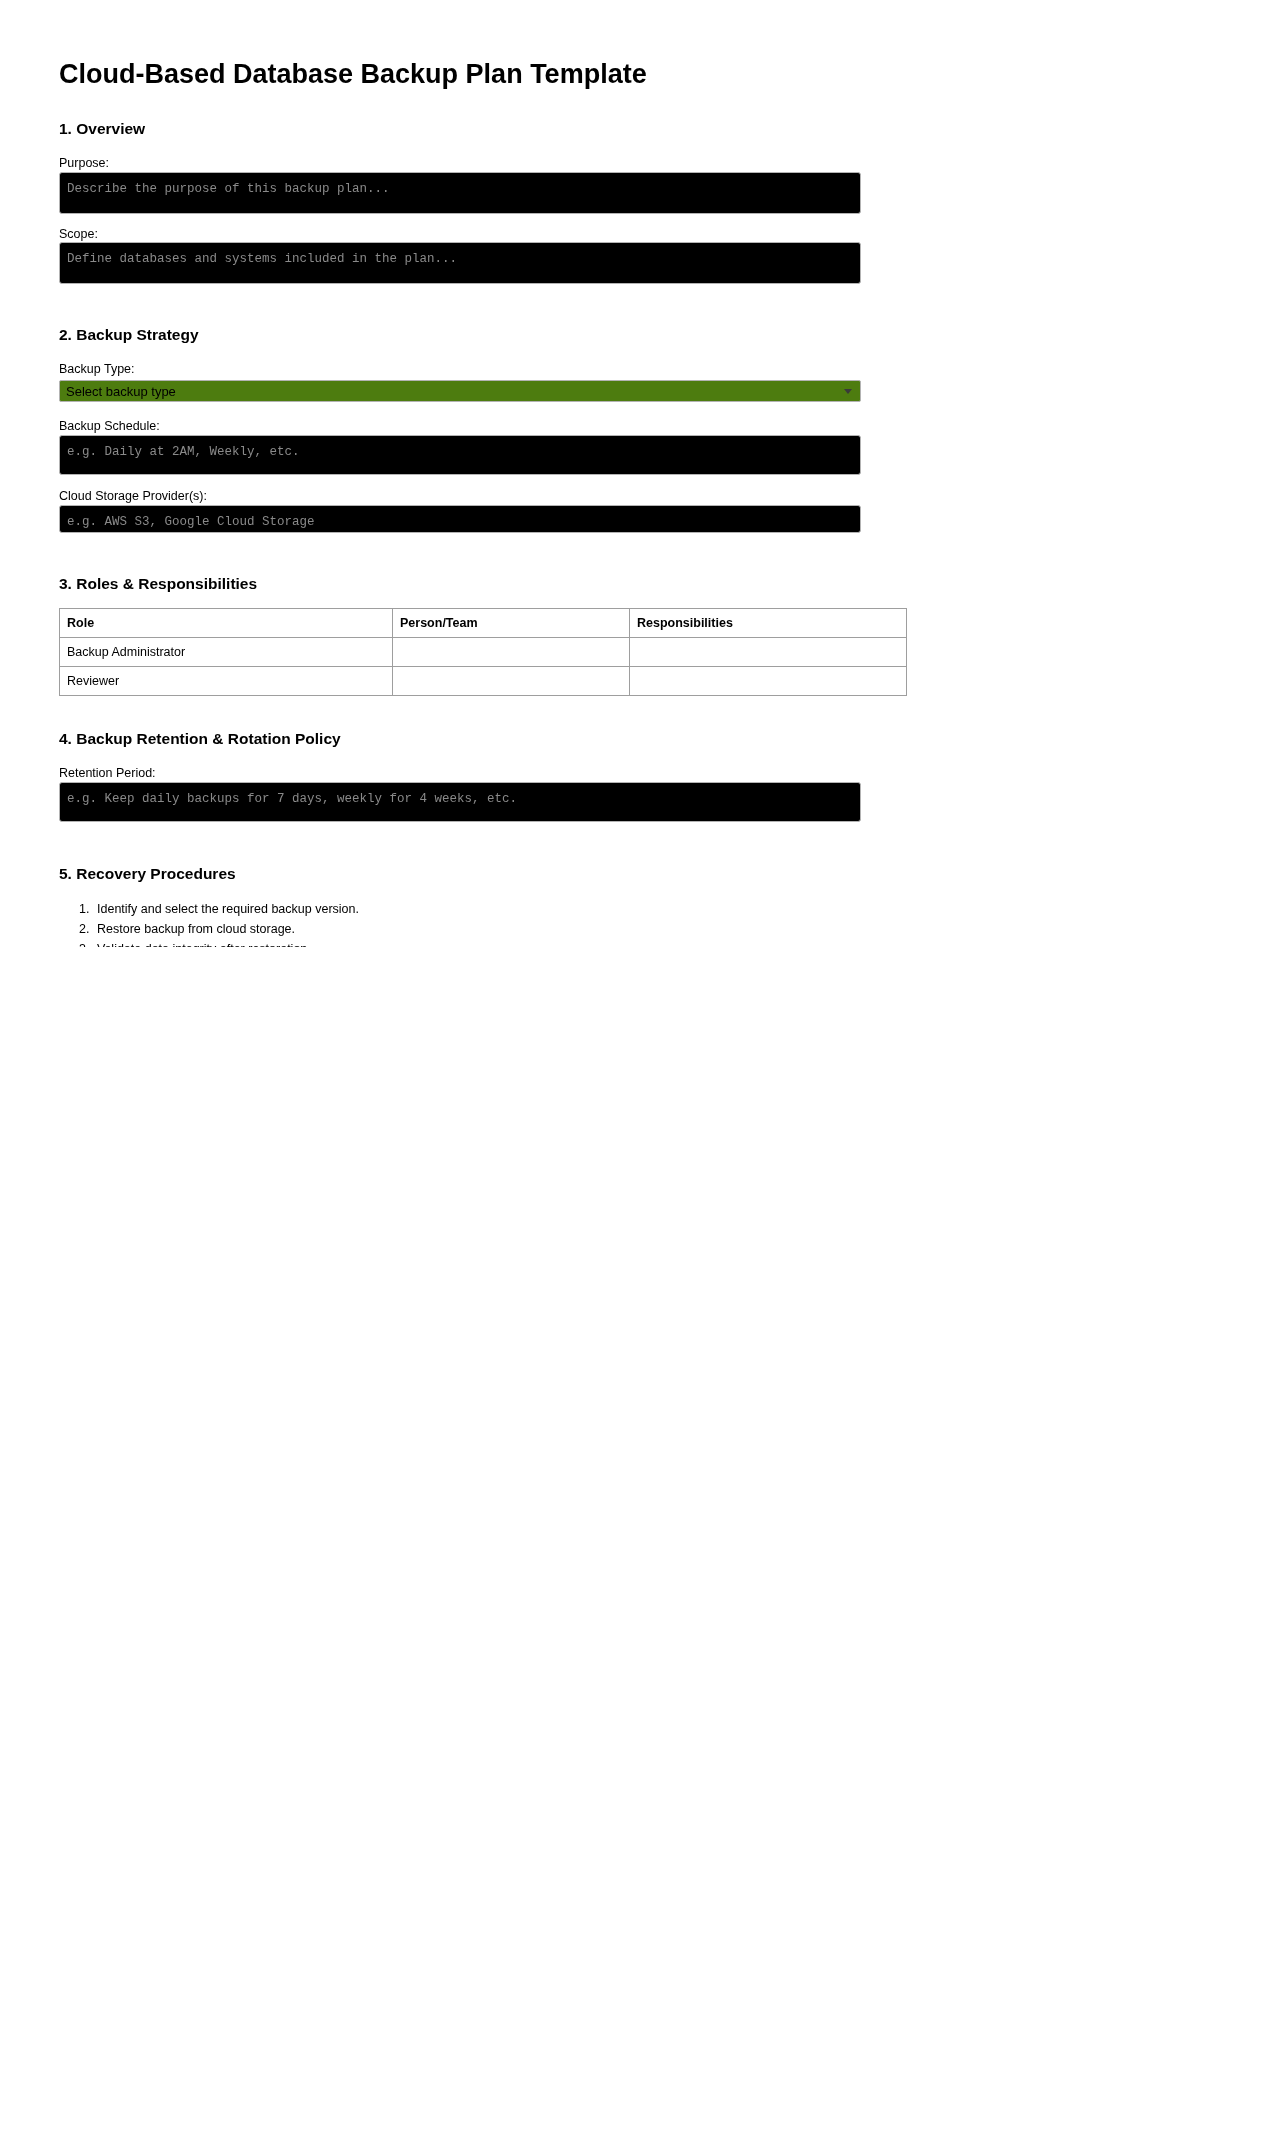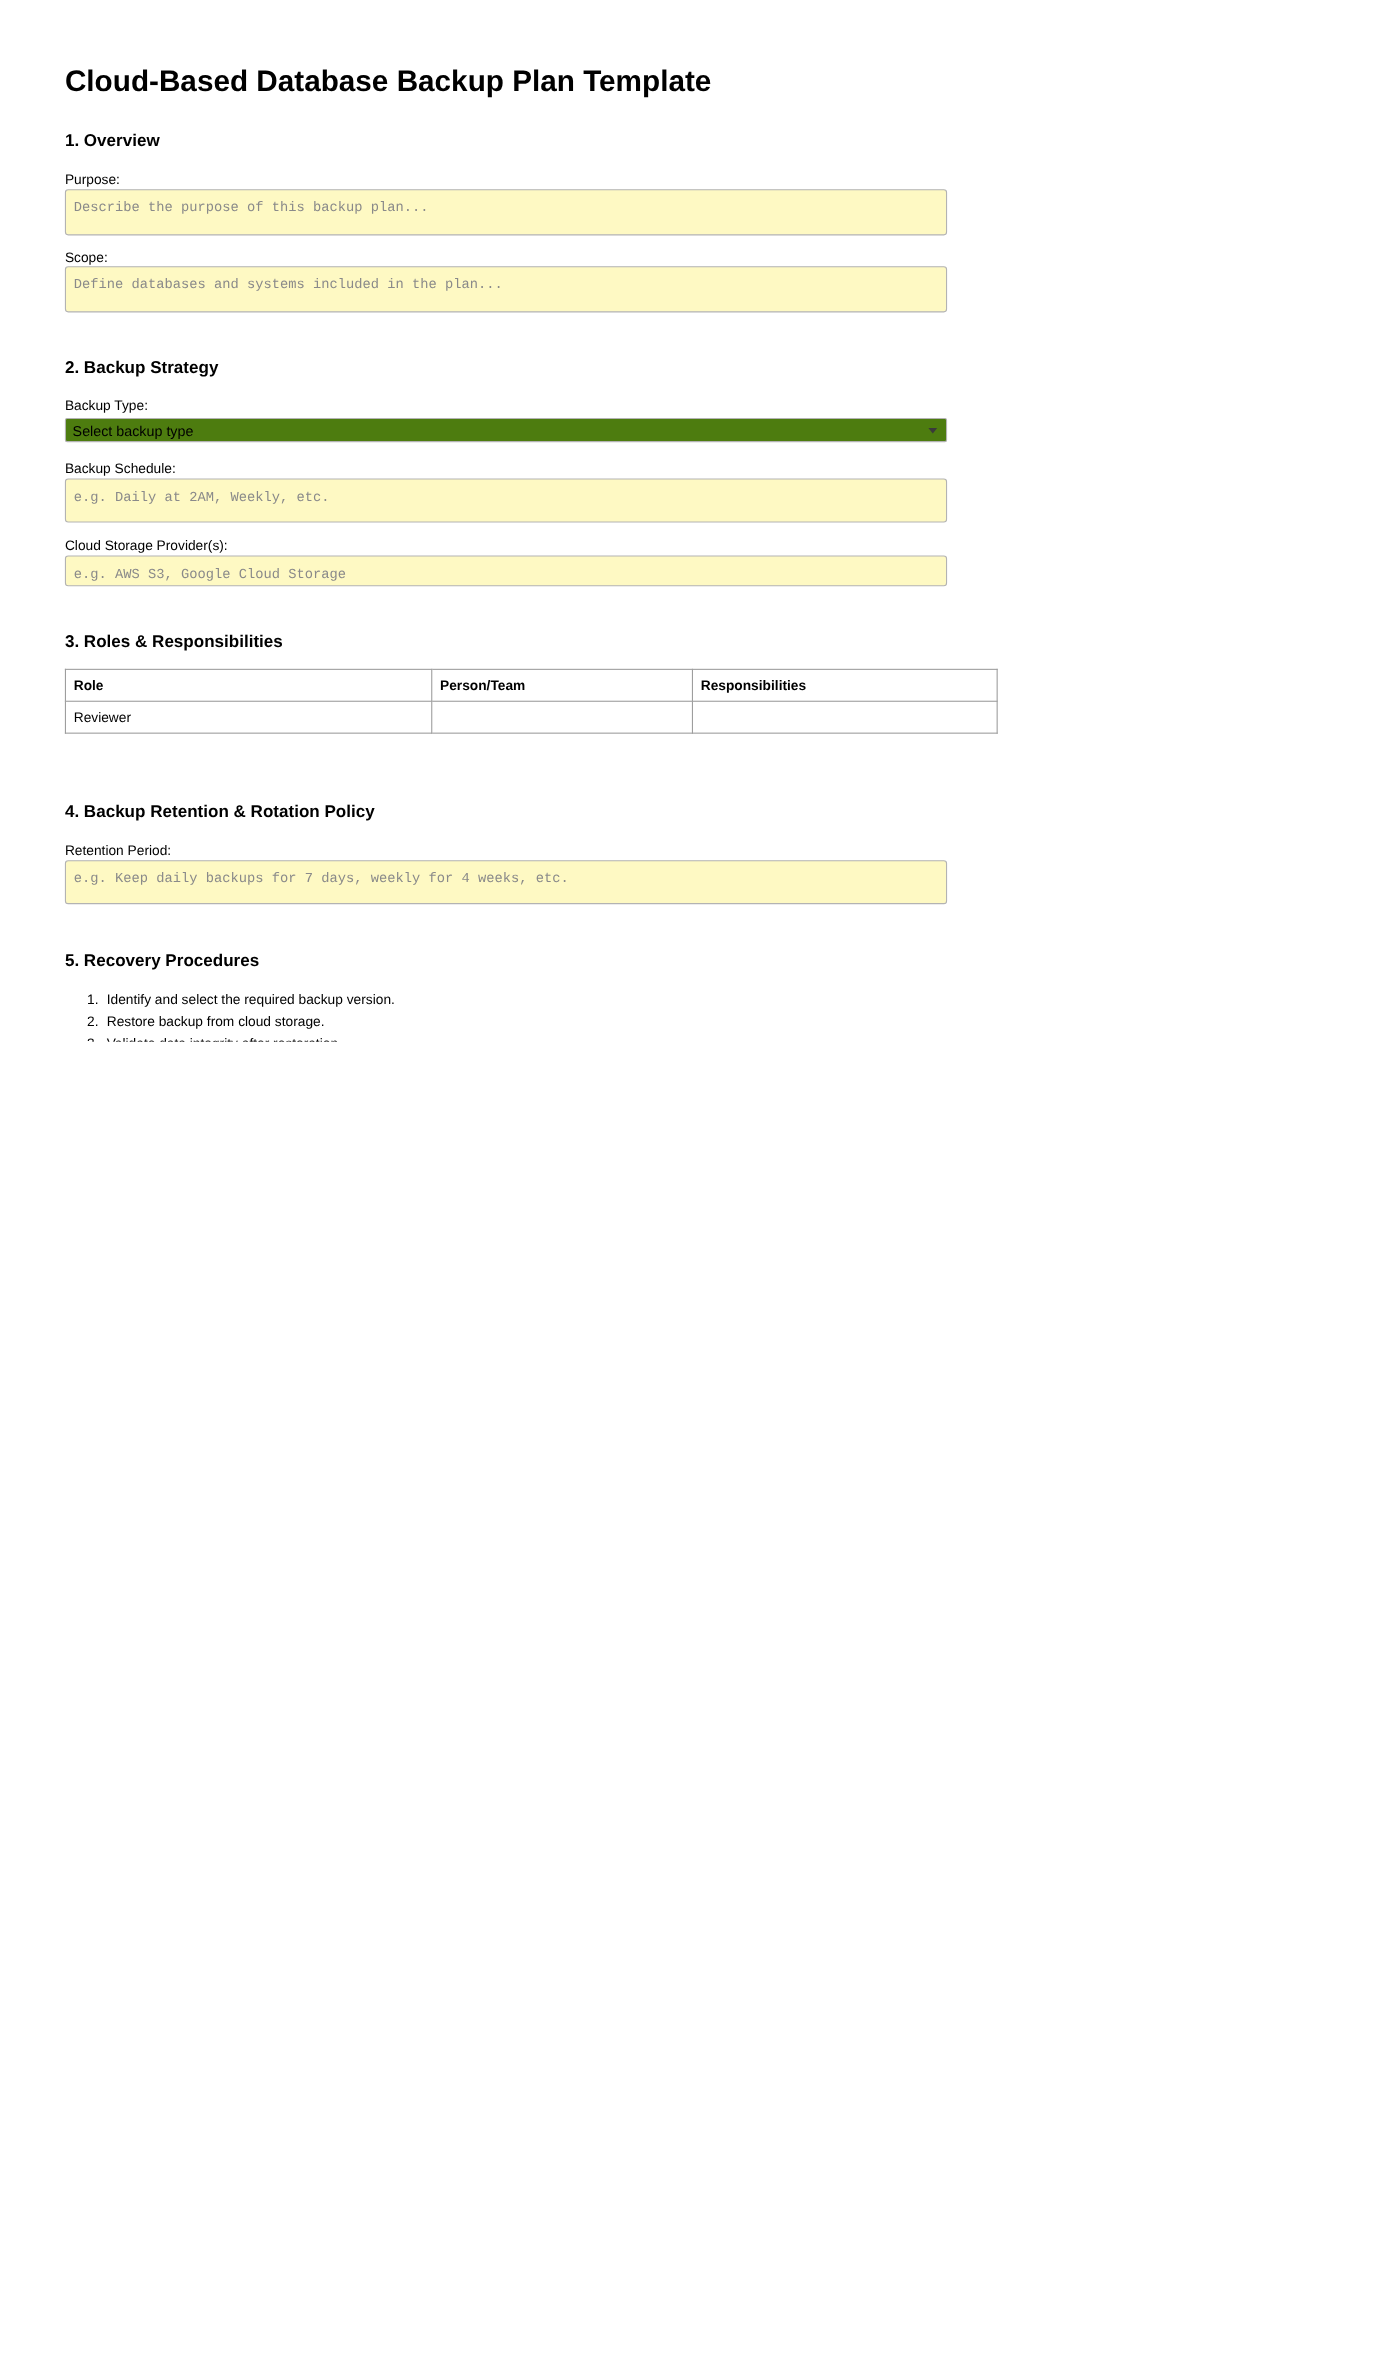--- a/index.html
+++ b/index.html
@@ -67,21 +67,21 @@
     line-height: 15px;
     color: #000;
     white-space: nowrap;
   }
   .ta {
     position: absolute;
     left: 0;
     box-sizing: border-box;
     border: 1px solid #b3b3b3;
     border-radius: 3px;
-    background: #fef9c3;
+    background: #000000;
     font-family: "Liberation Mono", monospace;
     font-size: 12.5px;
     color: #8a8a8a;
     padding: 8px 7px 0 7px;
     line-height: 16px;
     resize: none;
     outline: none;
     overflow: hidden;
     white-space: pre;
   }
@@ -187,20 +187,25 @@
       <table class="roles" style="top:608px;">
         <thead>
           <tr>
             <th class="col-role">Role</th>
             <th class="col-person">Person/Team</th>
             <th class="col-resp">Responsibilities</th>
           </tr>
         </thead>
         <tbody>
           <tr>
+            <td>Backup Administrator</td>
+            <td></td>
+            <td></td>
+          </tr>
+          <tr>
             <td>Reviewer</td>
             <td></td>
             <td></td>
           </tr>
         </tbody>
       </table>
 
       <h2 class="section-title" style="top:730px;">4. Backup Retention &amp; Rotation Policy</h2>
 
       <div class="fld-label" style="top:766px;">Retention Period:</div>

